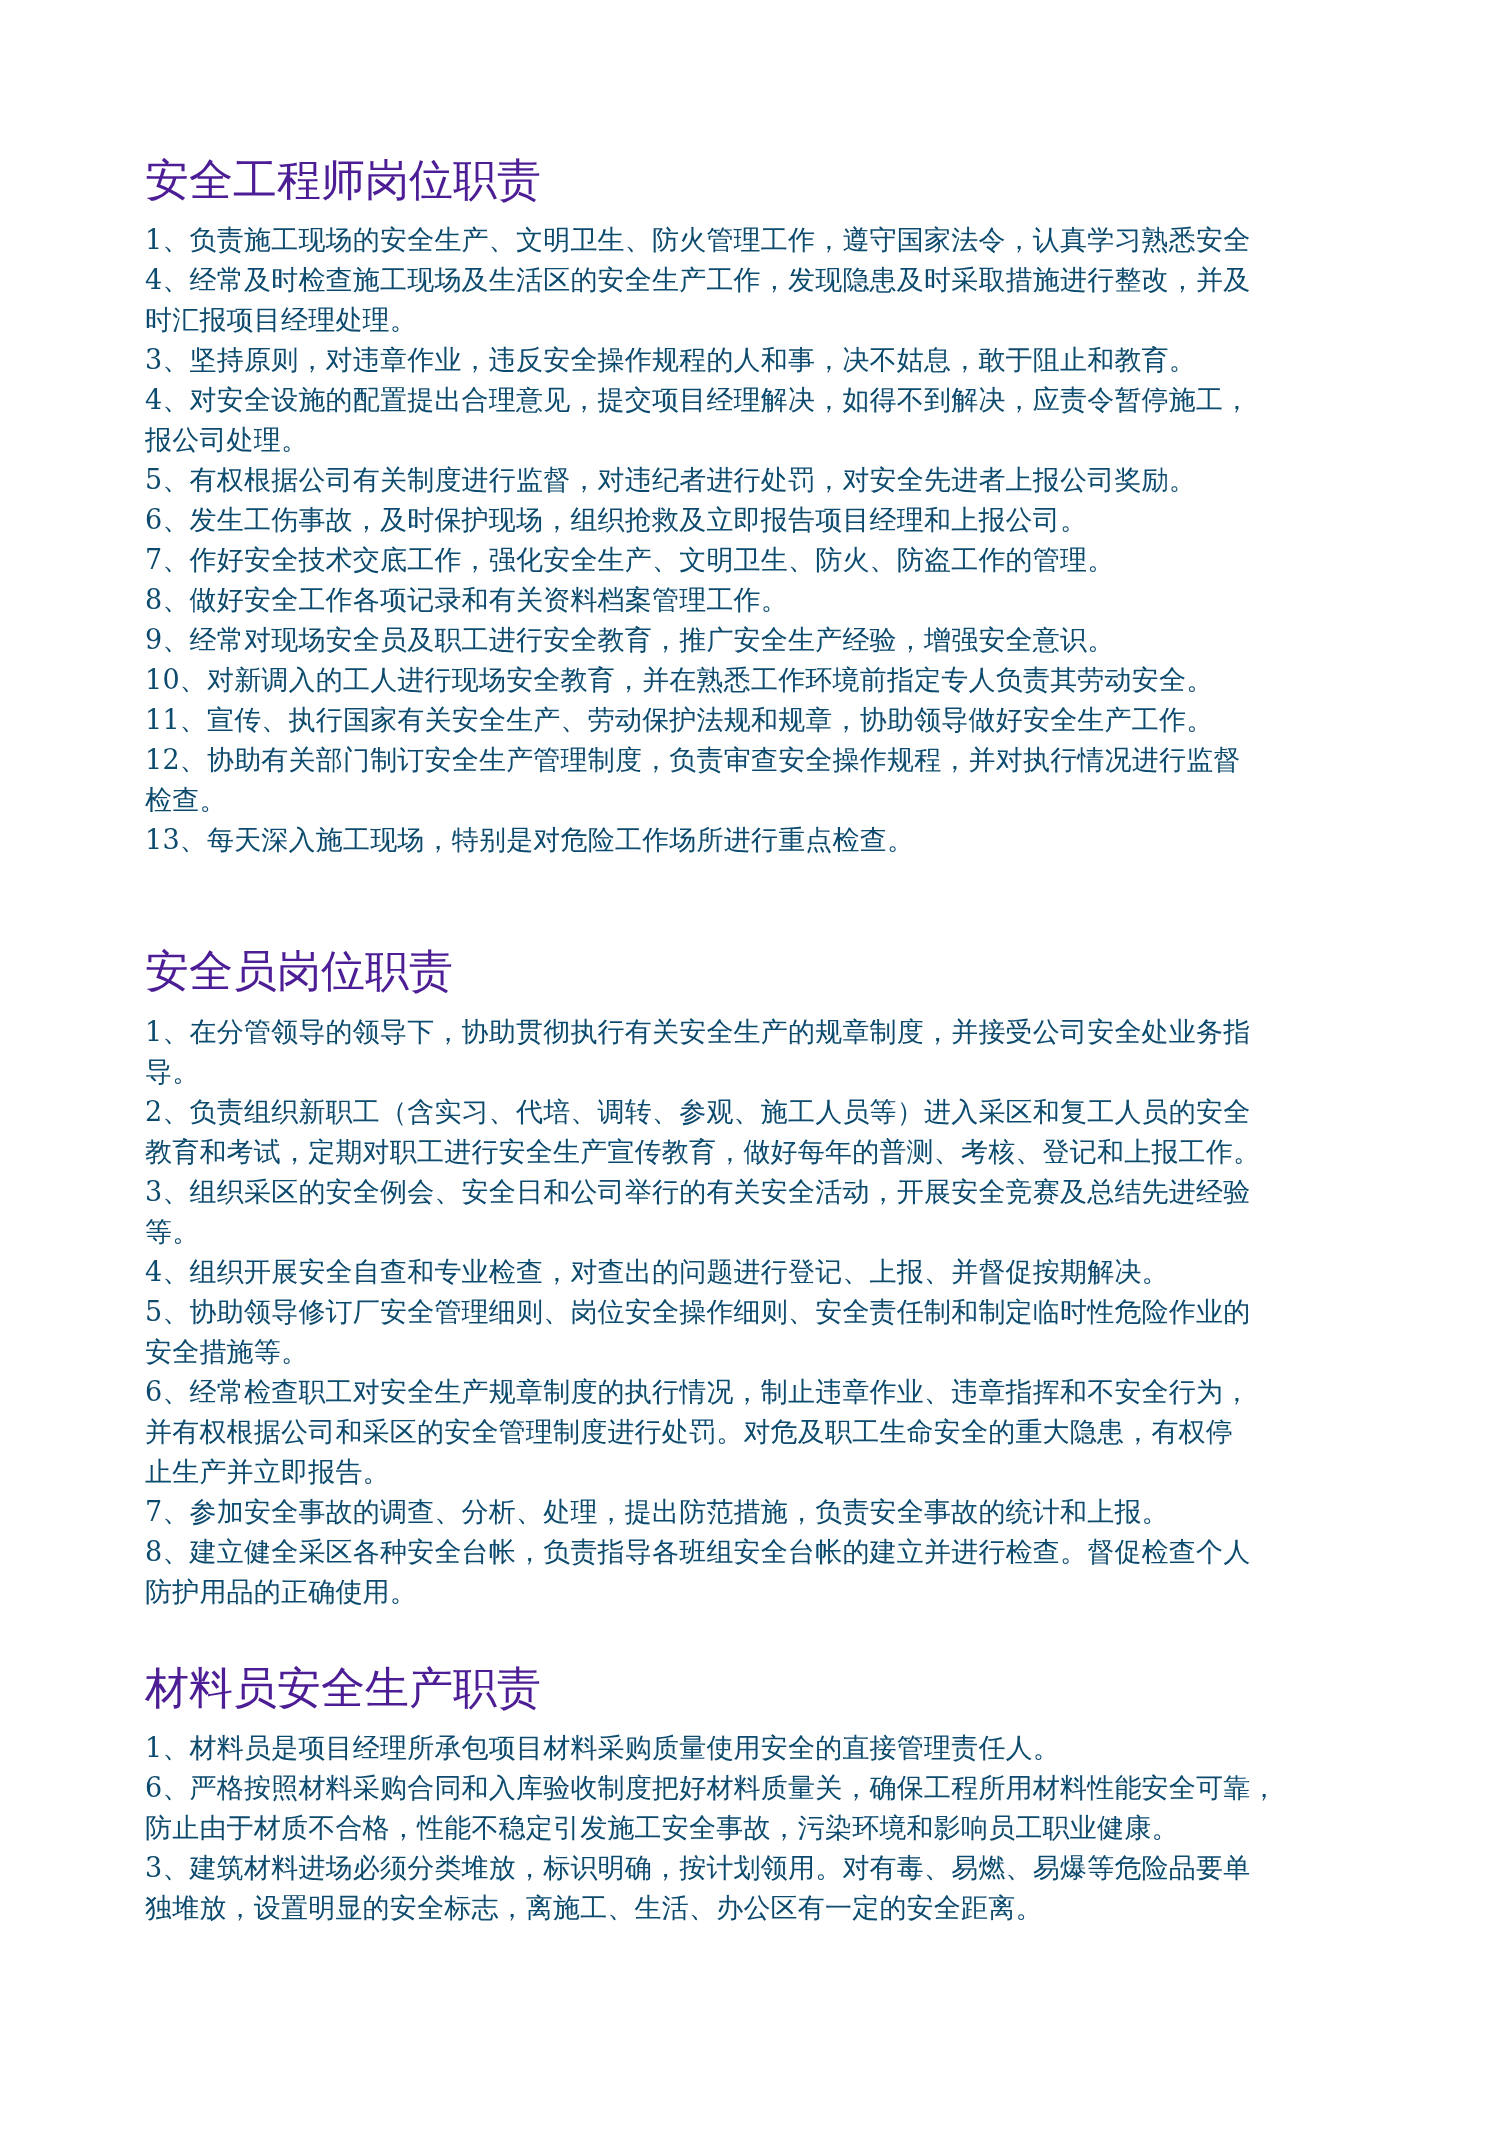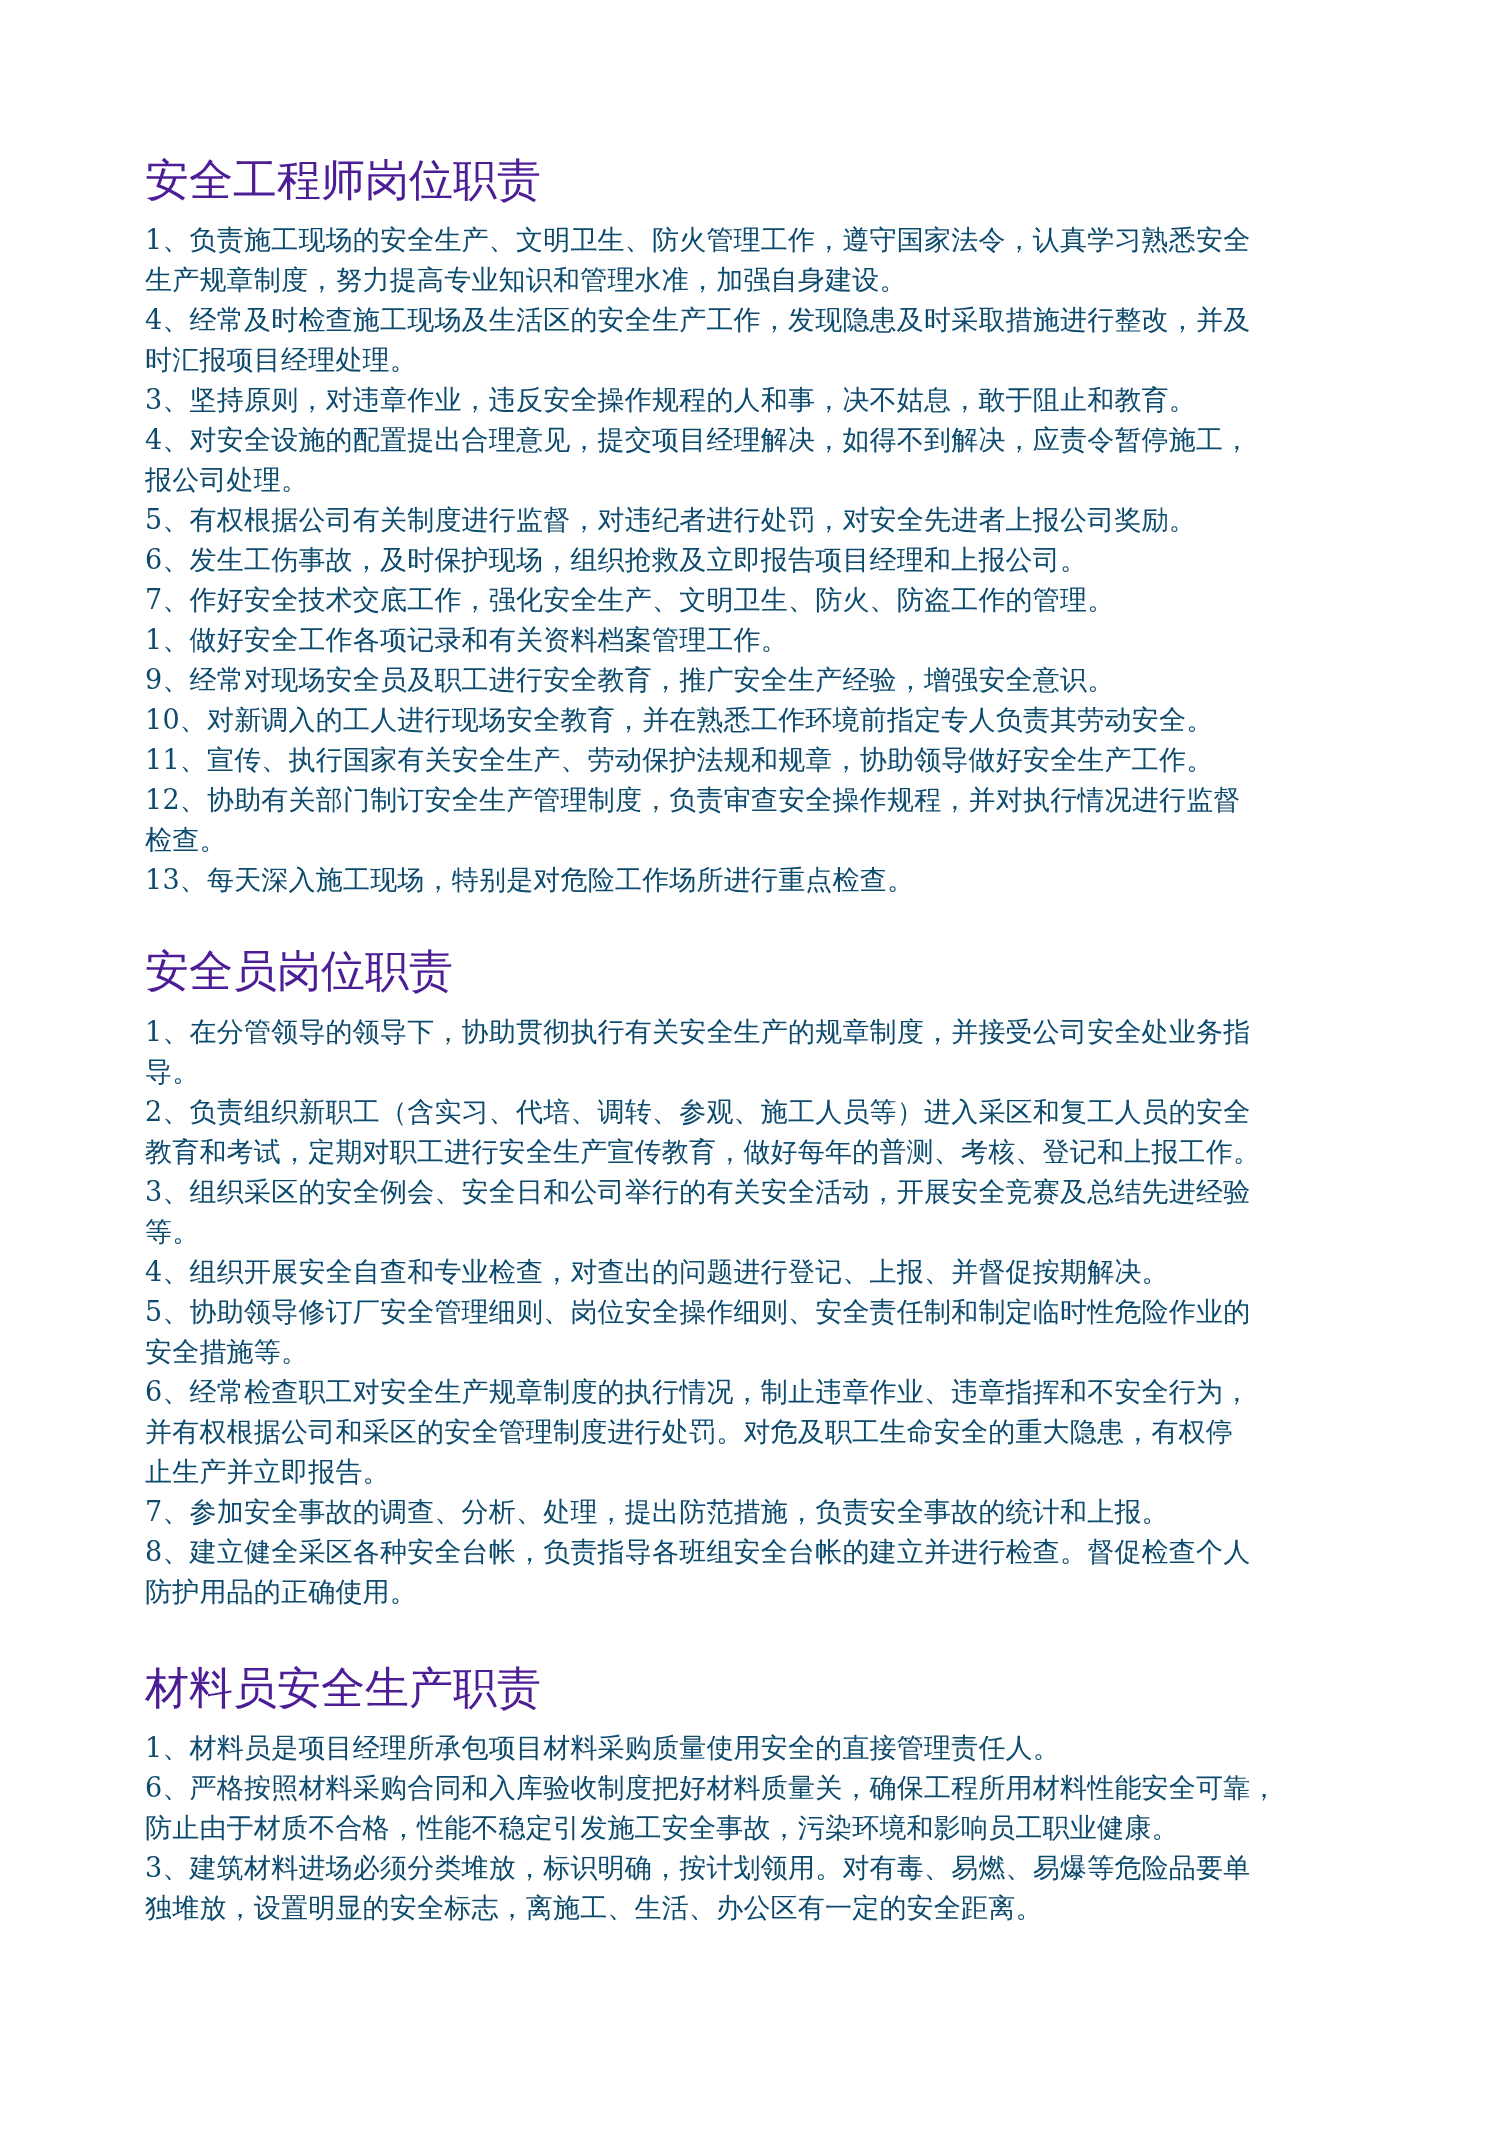--- a/index.html
+++ b/index.html
@@ -23,30 +23,29 @@
 </style>
 </head>
 <body>
 
 <div class="page">
 
   <div class="section" style="top:152px;">
     <h1 class="heading">安全工程师岗位职责</h1>
     <div class="body" style="margin-top:12px;">
       <div class="line">1、负责施工现场的安全生产、文明卫生、防火管理工作，遵守国家法令，认真学习熟悉安全</div>
-      <div class="line">生产规章制度，努力提高专业知识和管理水准，加强自身建设。</div>
       <div class="line">4、经常及时检查施工现场及生活区的安全生产工作，发现隐患及时采取措施进行整改，并及</div>
       <div class="line">时汇报项目经理处理。</div>
       <div class="line">3、坚持原则，对违章作业，违反安全操作规程的人和事，决不姑息，敢于阻止和教育。</div>
       <div class="line">4、对安全设施的配置提出合理意见，提交项目经理解决，如得不到解决，应责令暂停施工，</div>
       <div class="line">报公司处理。</div>
       <div class="line">5、有权根据公司有关制度进行监督，对违纪者进行处罚，对安全先进者上报公司奖励。</div>
       <div class="line">6、发生工伤事故，及时保护现场，组织抢救及立即报告项目经理和上报公司。</div>
       <div class="line">7、作好安全技术交底工作，强化安全生产、文明卫生、防火、防盗工作的管理。</div>
-      <div class="line">1、做好安全工作各项记录和有关资料档案管理工作。</div>
+      <div class="line">8、做好安全工作各项记录和有关资料档案管理工作。</div>
       <div class="line">9、经常对现场安全员及职工进行安全教育，推广安全生产经验，增强安全意识。</div>
       <div class="line">10、对新调入的工人进行现场安全教育，并在熟悉工作环境前指定专人负责其劳动安全。</div>
       <div class="line">11、宣传、执行国家有关安全生产、劳动保护法规和规章，协助领导做好安全生产工作。</div>
       <div class="line">12、协助有关部门制订安全生产管理制度，负责审查安全操作规程，并对执行情况进行监督</div>
       <div class="line">检查。</div>
       <div class="line">13、每天深入施工现场，特别是对危险工作场所进行重点检查。</div>
     </div>
   </div>
 
   <div class="section" style="top:943px;">

